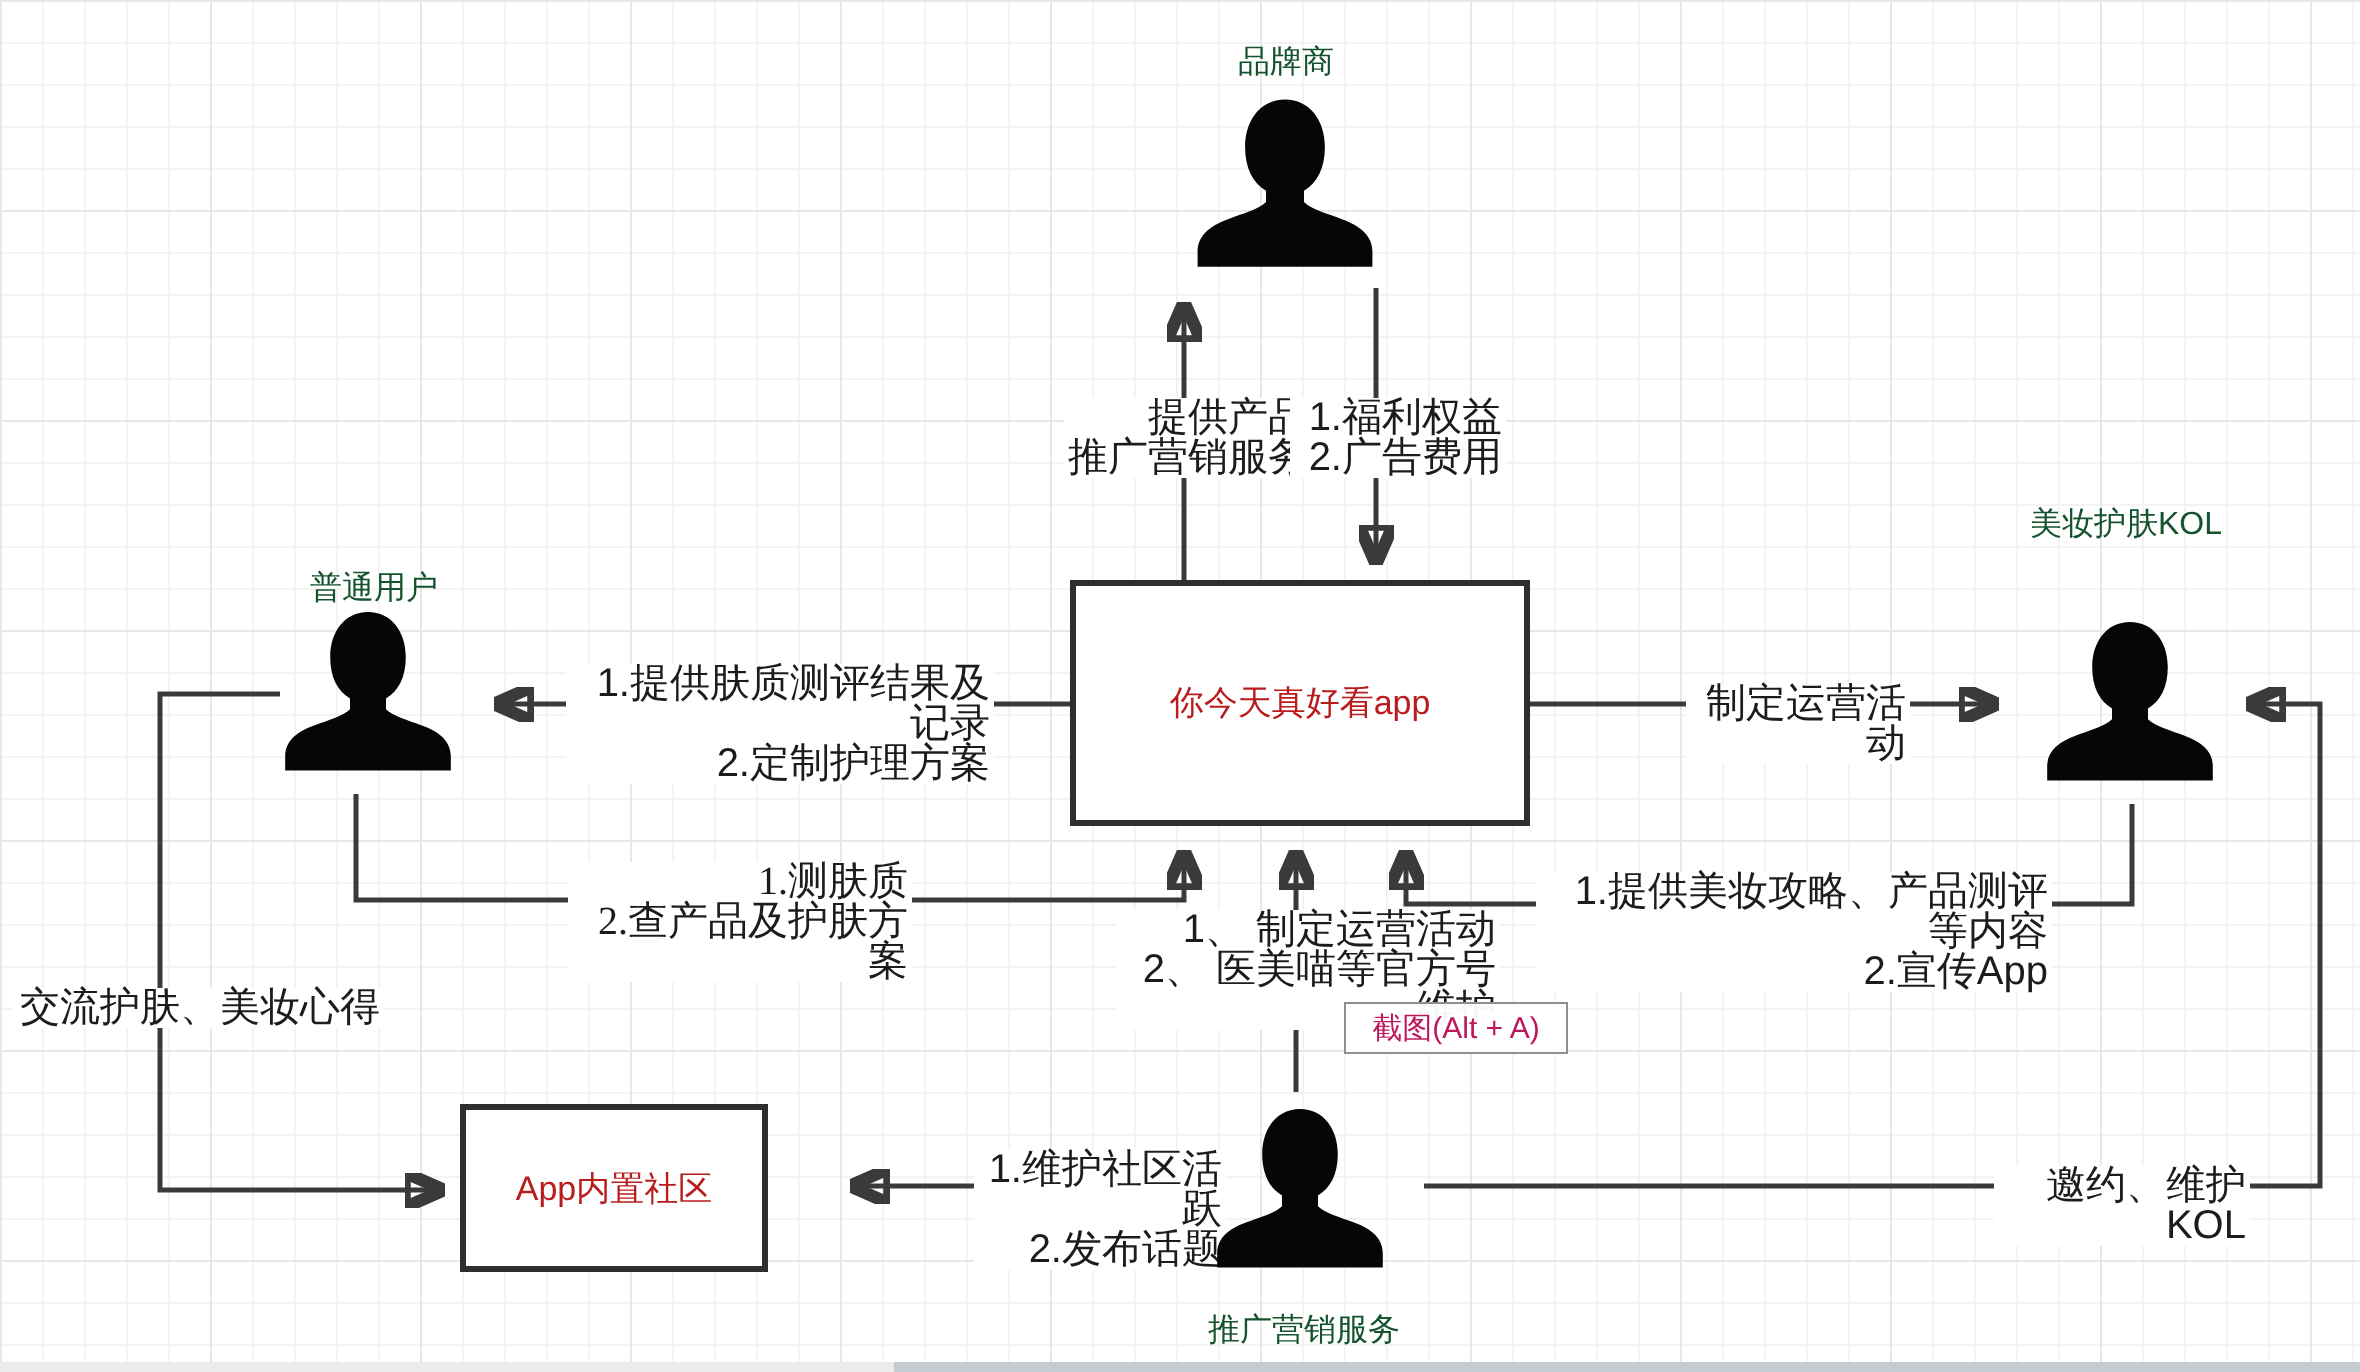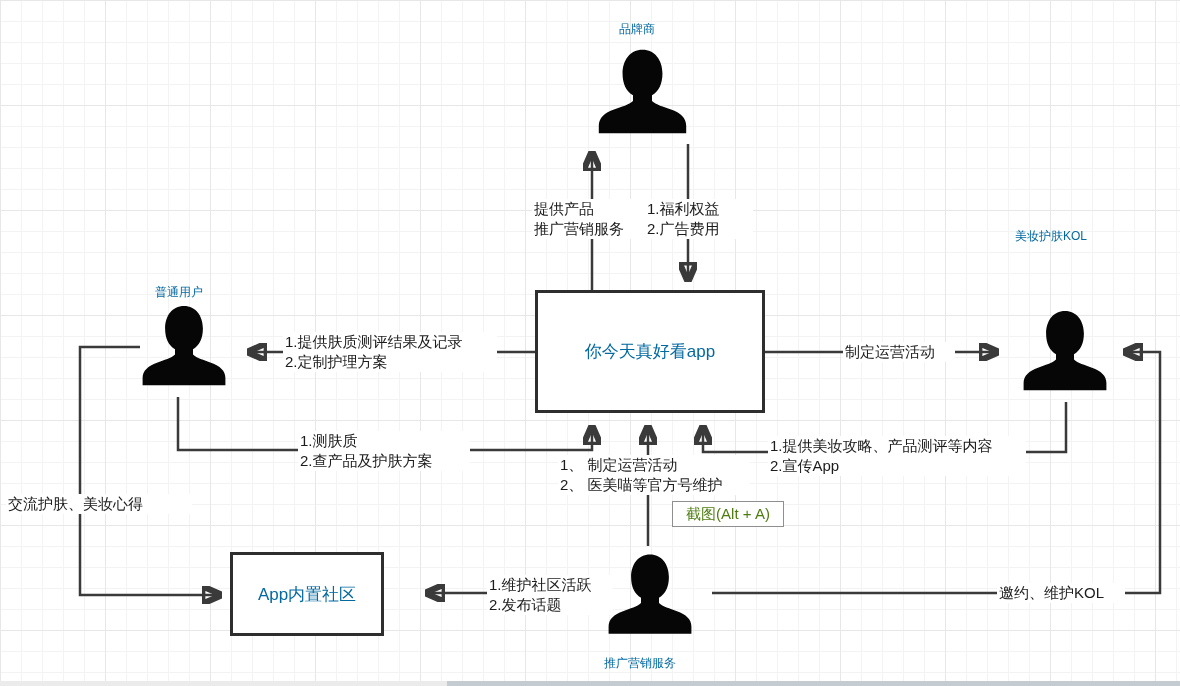--- a/index.html
+++ b/index.html
@@ -13,33 +13,33 @@
       linear-gradient(#f3f3f3 1px, transparent 1px),
       linear-gradient(90deg, #f3f3f3 1px, transparent 1px);
     background-size:105px 105px,105px 105px,21px 21px,21px 21px;
     color:#1f1f1f;
   }
   #edge-layer{position:absolute;left:0;top:0;width:1180px;height:686px;z-index:1;}
   #edge-layer path{fill:none;stroke:#3a3a3a;stroke-width:2.5;}
   .node{
     position:absolute;z-index:3;background:#fff;border:3px solid #2e2e2e;
     display:flex;align-items:center;justify-content:center;
-    font-size:17px;color:#0369a1;box-sizing:border-box;text-align:right;
+    font-size:17px;color:#b91c1c;box-sizing:border-box;text-align:right;
   }
   .entity{position:absolute;z-index:3;display:flex;flex-direction:column;align-items:center;}
   .entity svg{display:block;}
-  .entity-label{position:absolute;z-index:4;font-size:12px;color:#0369a1;white-space:nowrap;}
+  .entity-label{position:absolute;z-index:4;font-size:16px;color:#14532d;white-space:nowrap;}
   .edge-label{
-    position:absolute;z-index:2;background:#ffffff;text-align:left;
-    font-size:15px;line-height:20px;color:#1c1c1c;white-space:pre-line;padding:0 2px;
+    position:absolute;z-index:2;background:#ffffff;text-align:right;
+    font-size:20px;line-height:20px;color:#1c1c1c;white-space:pre-line;padding:0 2px;
   }
   .tooltip{
     position:absolute;z-index:5;left:672px;top:501px;width:110px;height:24px;
     border:1px solid #8f8f8f;background:rgba(255,255,255,0.96);
-    color:#4d7c0f;font-size:15px;display:flex;align-items:center;justify-content:center;
+    color:#be185d;font-size:15px;display:flex;align-items:center;justify-content:center;
     white-space:nowrap;
   }
   .hscroll-track{position:absolute;z-index:6;left:0;bottom:0;width:1180px;height:5px;background:#ebebeb;}
   .hscroll-thumb{position:absolute;left:447px;top:0;width:733px;height:5px;background:#c4ccd2;}
 </style>
 </head>
 <body>
 
 <svg id="edge-layer" xmlns="http://www.w3.org/2000/svg">
   <defs>
@@ -58,21 +58,21 @@
   <path d="M600,593 L426,593" marker-end="url(#arrow)"></path>
   <path d="M140,347 L80,347 L80,595 L221,595" marker-end="url(#arrow)"></path>
 </svg>
 
 <div class="edge-label" style="left:532px;top:199px;width:120px;">提供产品
 推广营销服务</div>
 <div class="edge-label" style="left:645px;top:199px;width:104px;">1.福利权益
 2.广告费用</div>
 <div class="edge-label" style="left:283px;top:332px;width:210px;">1.提供肤质测评结果及记录
 2.定制护理方案</div>
-<div class="edge-label" style="left:298px;top:431px;width:168px;">1.测肤质
+<div class="edge-label" style="left:284px;top:431px;width:168px;font-family:Liberation Serif, serif;">1.测肤质
 2.查产品及护肤方案</div>
 <div class="edge-label" style="left:843px;top:342px;width:108px;">制定运营活动</div>
 <div class="edge-label" style="left:768px;top:436px;width:254px;">1.提供美妆攻略、产品测评等内容
 2.宣传App</div>
 <div class="edge-label" style="left:558px;top:455px;width:188px;">1、 制定运营活动
 2、 医美喵等官方号维护</div>
 <div class="edge-label" style="left:443px;top:575px;width:122px;margin-left:44px;">1.维护社区活跃
 2.发布话题</div>
 <div class="edge-label" style="left:6px;top:494px;width:182px;">交流护肤、美妆心得</div>
 <div class="edge-label" style="left:997px;top:583px;width:124px;">邀约、维护KOL</div>
@@ -91,21 +91,21 @@
 
 <div class="entity-label" style="left:155px;top:236px;margin-top:48px;">普通用户</div>
 <div class="entity" style="left:139px;top:298px;">
   <span>
     <svg width="90" height="97" viewBox="0 0 100 100">
         <path fill="#060606" d="M50 5 C63 5 71 16 71 30 C71 41 67 49 60 53 L60 59 C64 63 72 65 80 68 C90 71.5 96 77 96 85 L96 93 L4 93 L4 85 C4 77 10 71.5 20 68 C28 65 36 63 40 59 L40 53 C33 49 29 41 29 30 C29 16 37 5 50 5 Z"></path>
       </svg>
   </span>
 </div>
 
-<div class="entity-label" style="left:1015px;top:228px;">美妆护肤KOL</div>
+<div class="entity-label" style="left:1015px;top:252px;">美妆护肤KOL</div>
 <div class="entity" style="left:1020px;top:303px;">
   <span>
     <svg width="90" height="97" viewBox="0 0 100 100">
         <path fill="#060606" d="M50 5 C63 5 71 16 71 30 C71 41 67 49 60 53 L60 59 C64 63 72 65 80 68 C90 71.5 96 77 96 85 L96 93 L4 93 L4 85 C4 77 10 71.5 20 68 C28 65 36 63 40 59 L40 53 C33 49 29 41 29 30 C29 16 37 5 50 5 Z"></path>
       </svg>
   </span>
 </div>
 
 <div class="entity-label" style="left:604px;top:655px;">推广营销服务</div>
 <div class="entity" style="left:605px;top:548px;">

